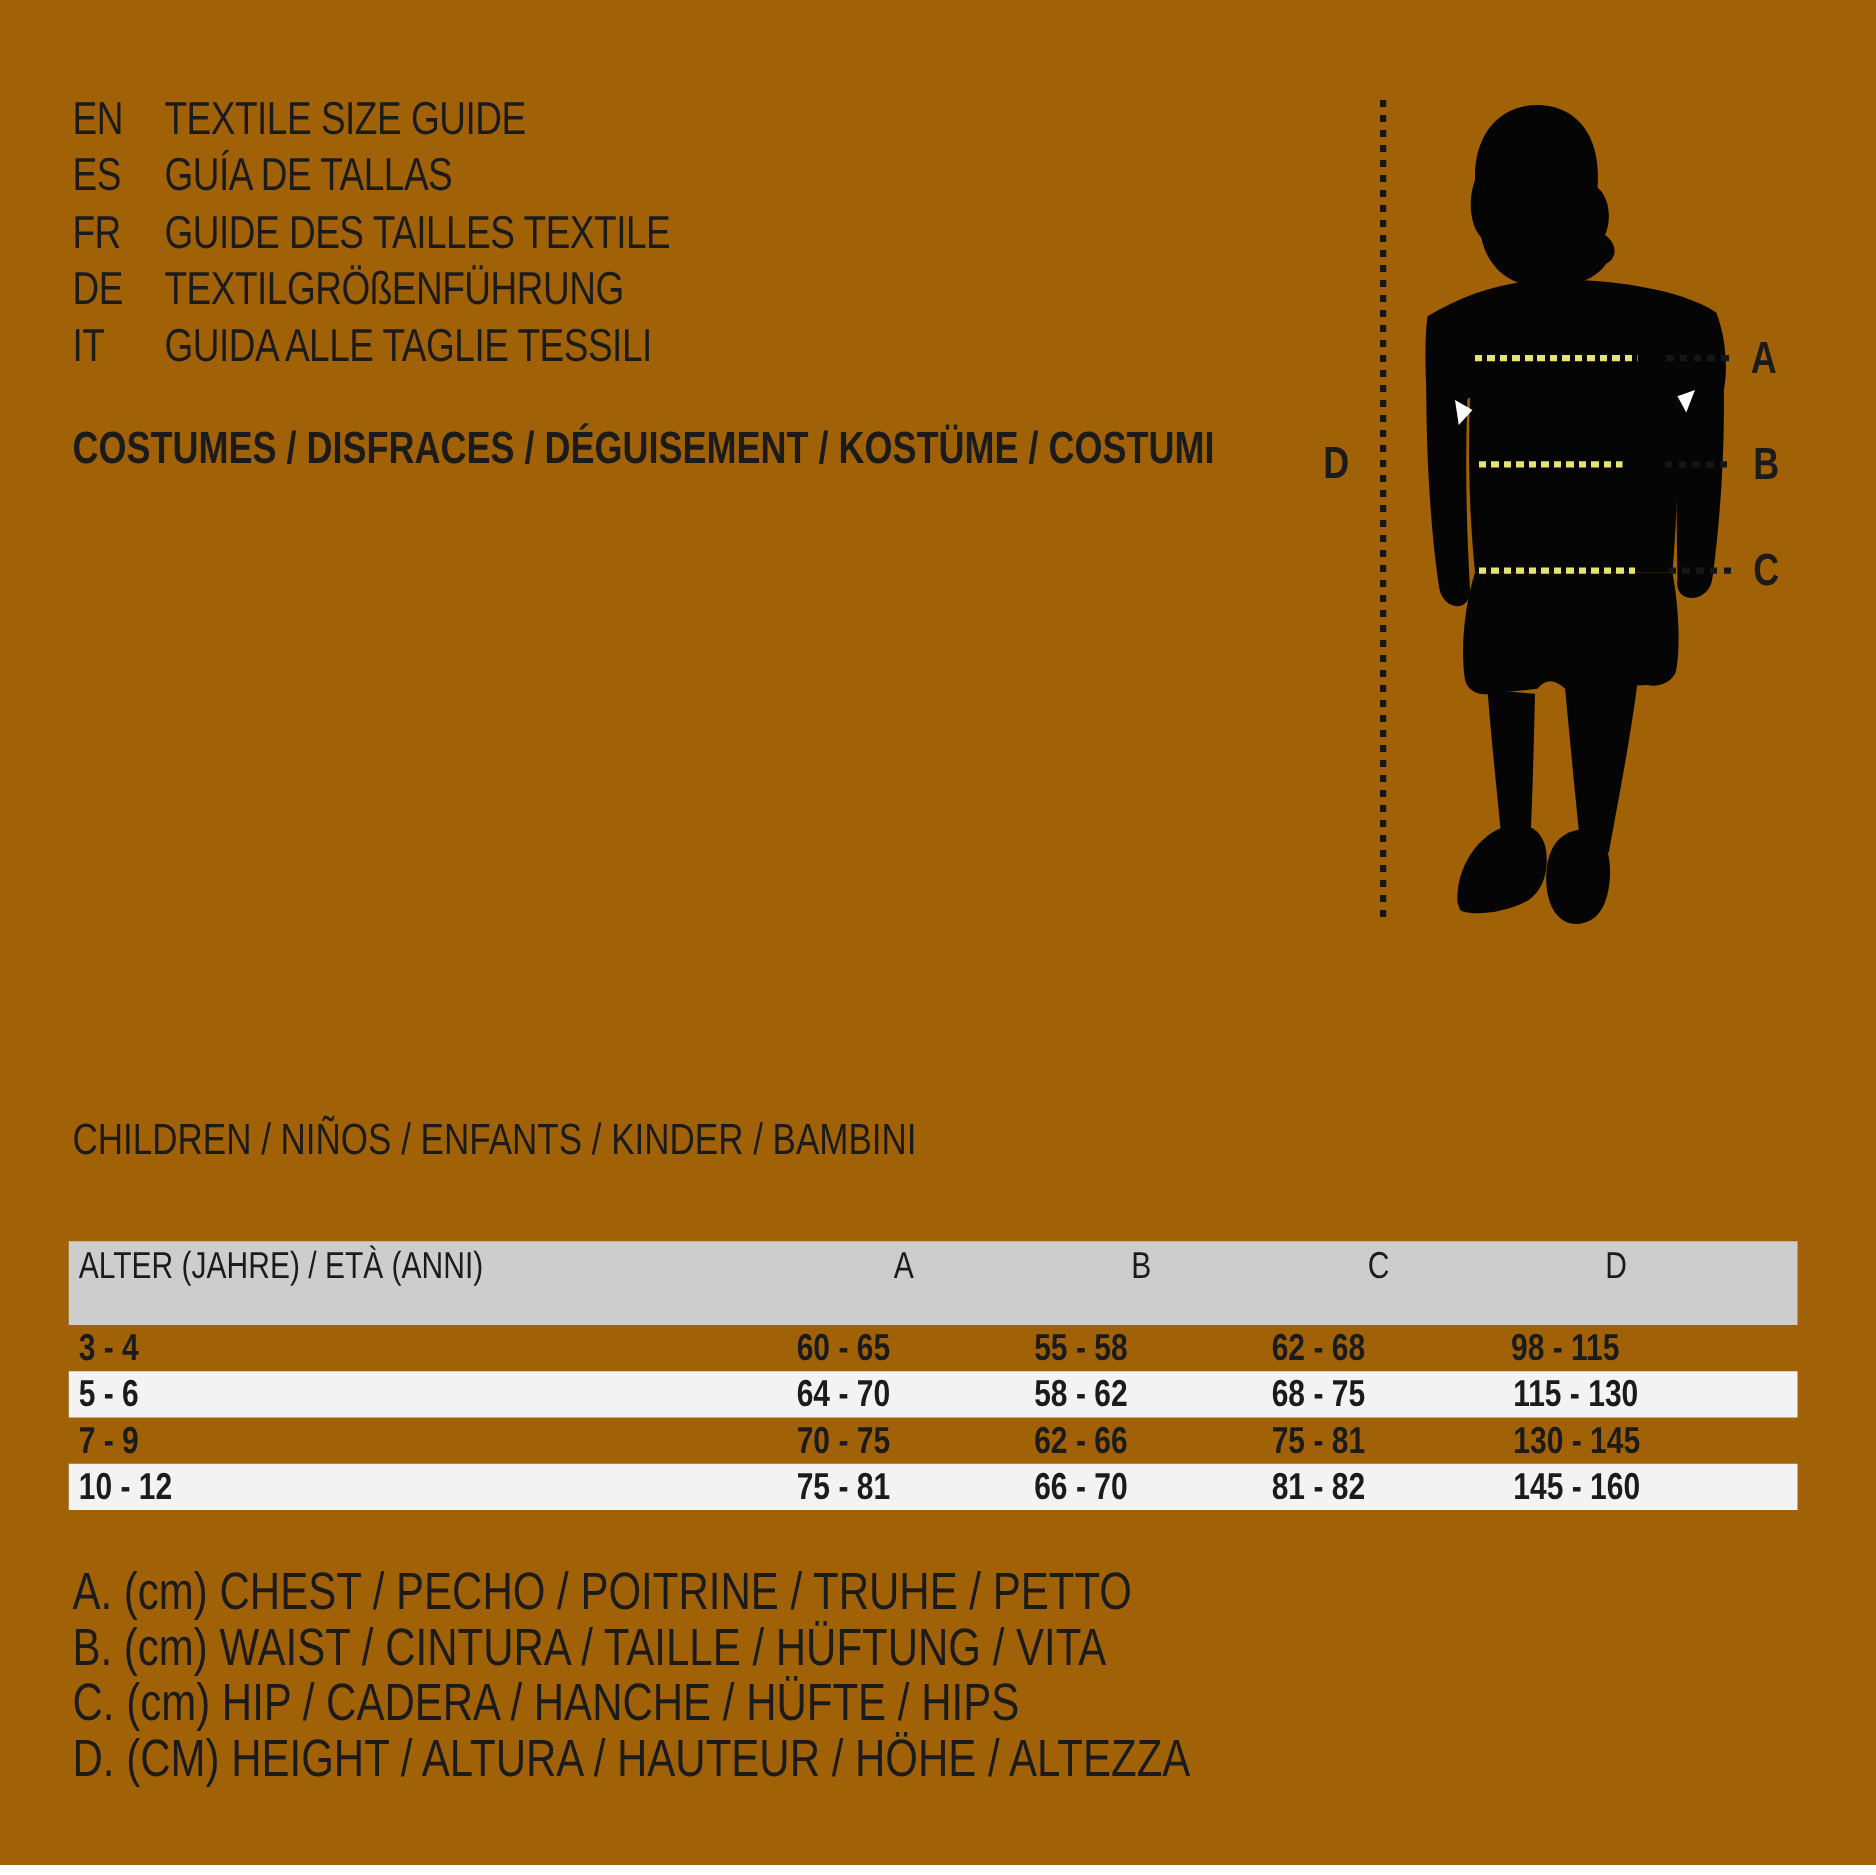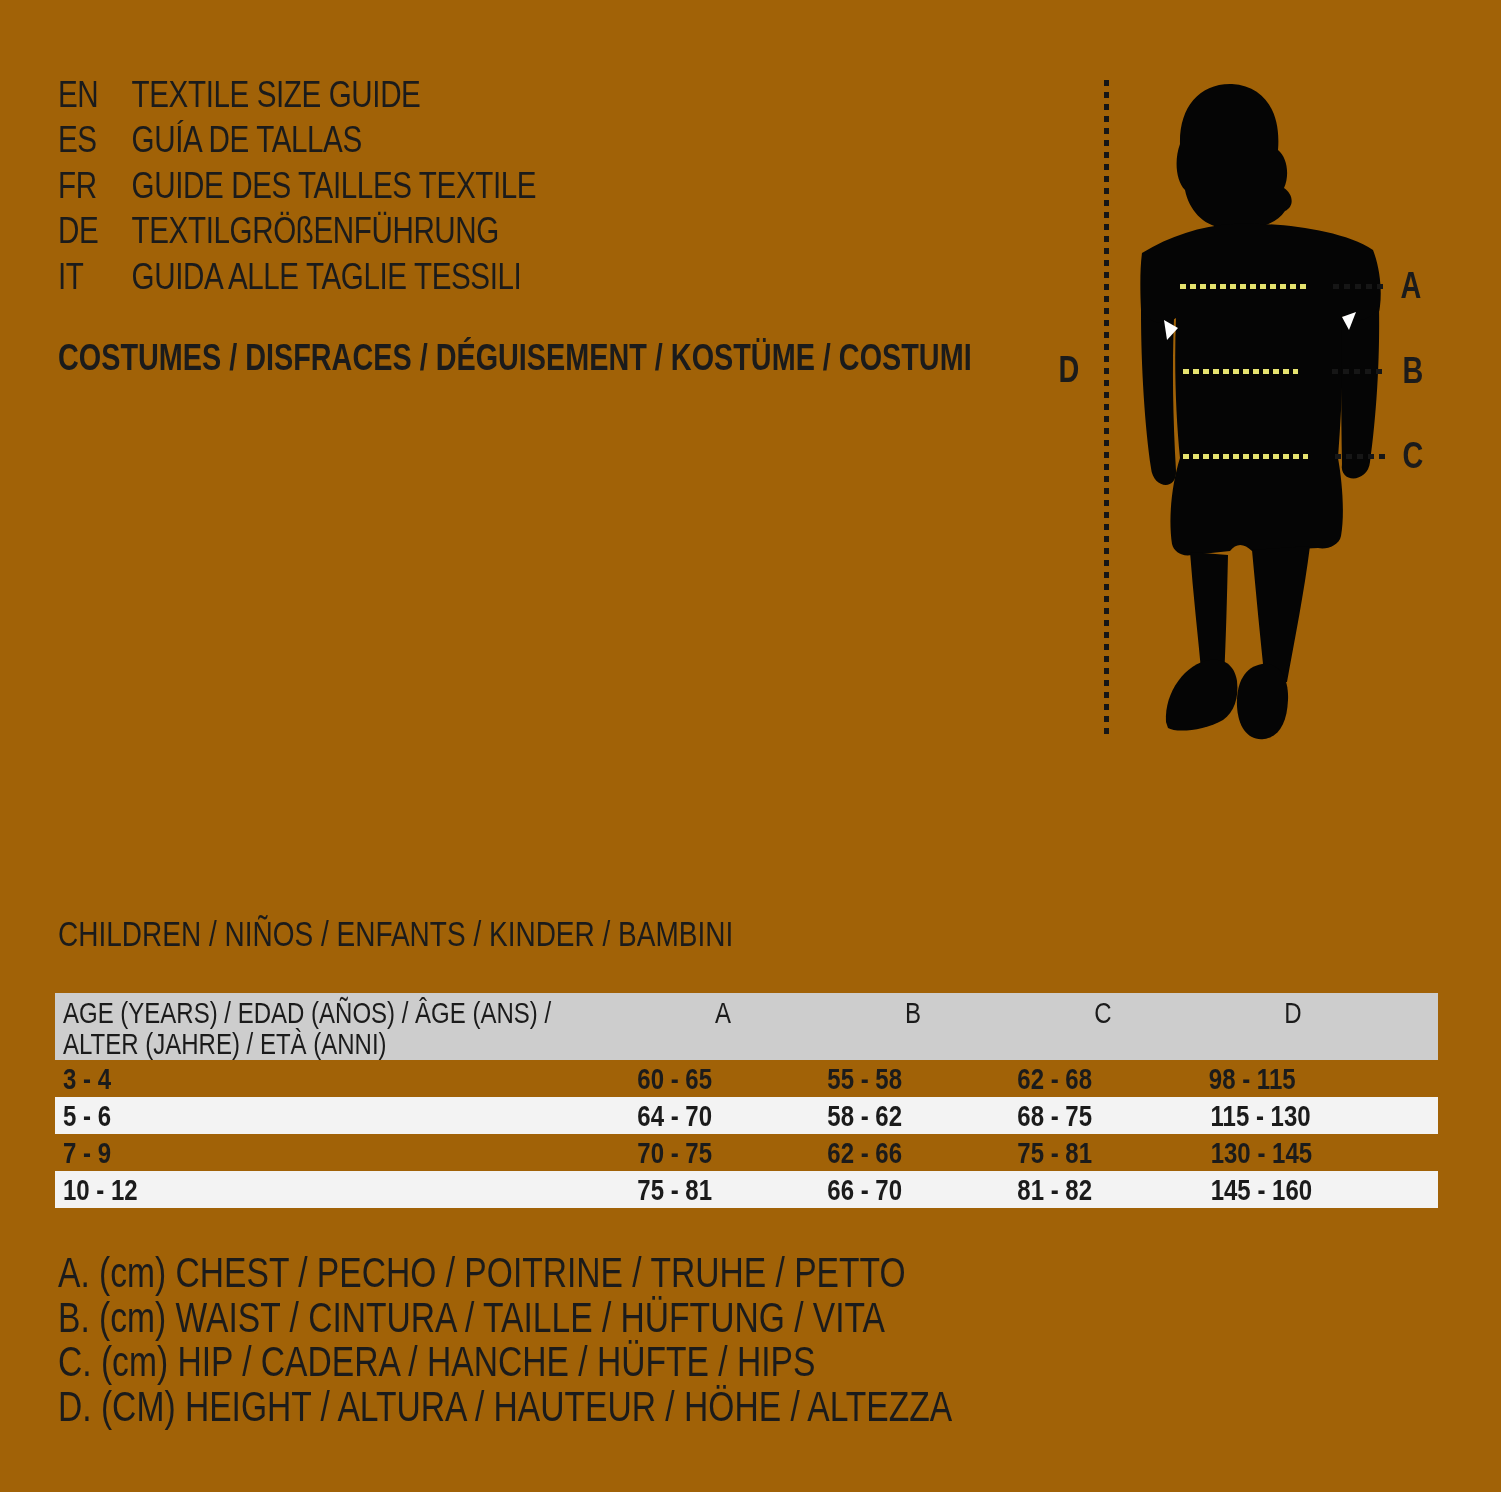--- a/index.html
+++ b/index.html
@@ -35,21 +35,21 @@
   .leader.a{left:1333px;top:284px;width:52px;}
   .leader.b{left:1332px;top:369px;width:50px;}
   .leader.c{left:1335px;top:454px;width:52px;}
   .fig-label{position:absolute;font-size:36px;font-weight:700;height:40px;display:flex;align-items:center;}
   .fig-label.a{left:1398px;top:266px;}
   .fig-label.b{left:1400px;top:351px;}
   .fig-label.c{left:1400px;top:436px;}
   .fig-label.d{left:1056px;top:350px;}
 
   
-  .children-title{position:absolute;left:58px;top:912px;font-size:35px;font-weight:400;height:44px;display:flex;align-items:center;}
+  .children-title{position:absolute;left:58px;top:890px;font-size:35px;font-weight:400;height:44px;display:flex;align-items:center;}
   .size-table{position:absolute;left:55px;top:993px;width:1383px;font-size:30px;}
   .thead{display:grid;grid-template-columns:573px 190px 190px 190px 190px 1fr;background:#cdcdcd;height:67px;}
   .th-age{padding:4px 0 0 8px;line-height:31px;}
   .th-col{text-align:center;padding-top:4px;line-height:31px;font-weight:400;}
   .trow{display:grid;grid-template-columns:573px 190px 190px 190px 190px 1fr;height:37px;align-items:center;font-weight:bold;}
   .trow.alt{background:#f3f3f3;}
   .td-age{padding-left:8px;}
   .td{text-align:left;}
 
   
@@ -133,21 +133,20 @@
       </div>
   </div>
 
   <div class="children-title">
     <span class="tx">CHILDREN / NIÑOS / ENFANTS / KINDER / BAMBINI</span>
   </div>
 
   <div class="size-table">
     <div class="thead">
       <div class="th-age">
-        <div><span class="tx">AGE (YEARS) / EDAD (AÑOS) / ÂGE (ANS) /</span></div>
         <div><span class="tx">ALTER (JAHRE) / ETÀ (ANNI)</span></div>
       </div>
       <div class="th-col"><span class="txc">A</span></div>
       <div class="th-col"><span class="txc">B</span></div>
       <div class="th-col"><span class="txc">C</span></div>
       <div class="th-col"><span class="txc">D</span></div>
       <div></div>
     </div>
 
     <div class="trow">

